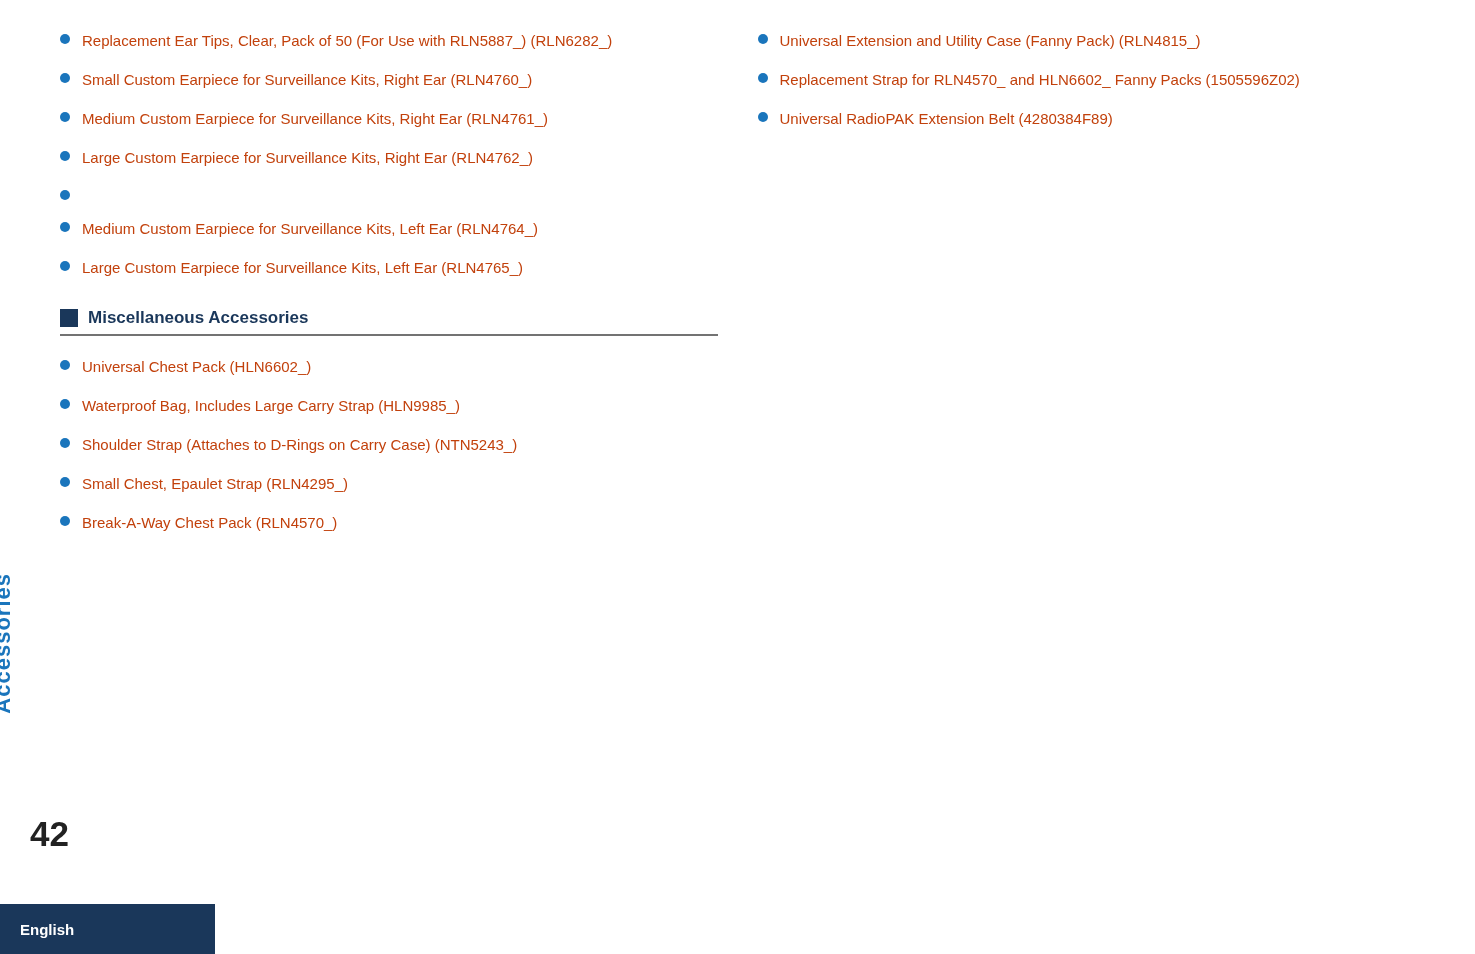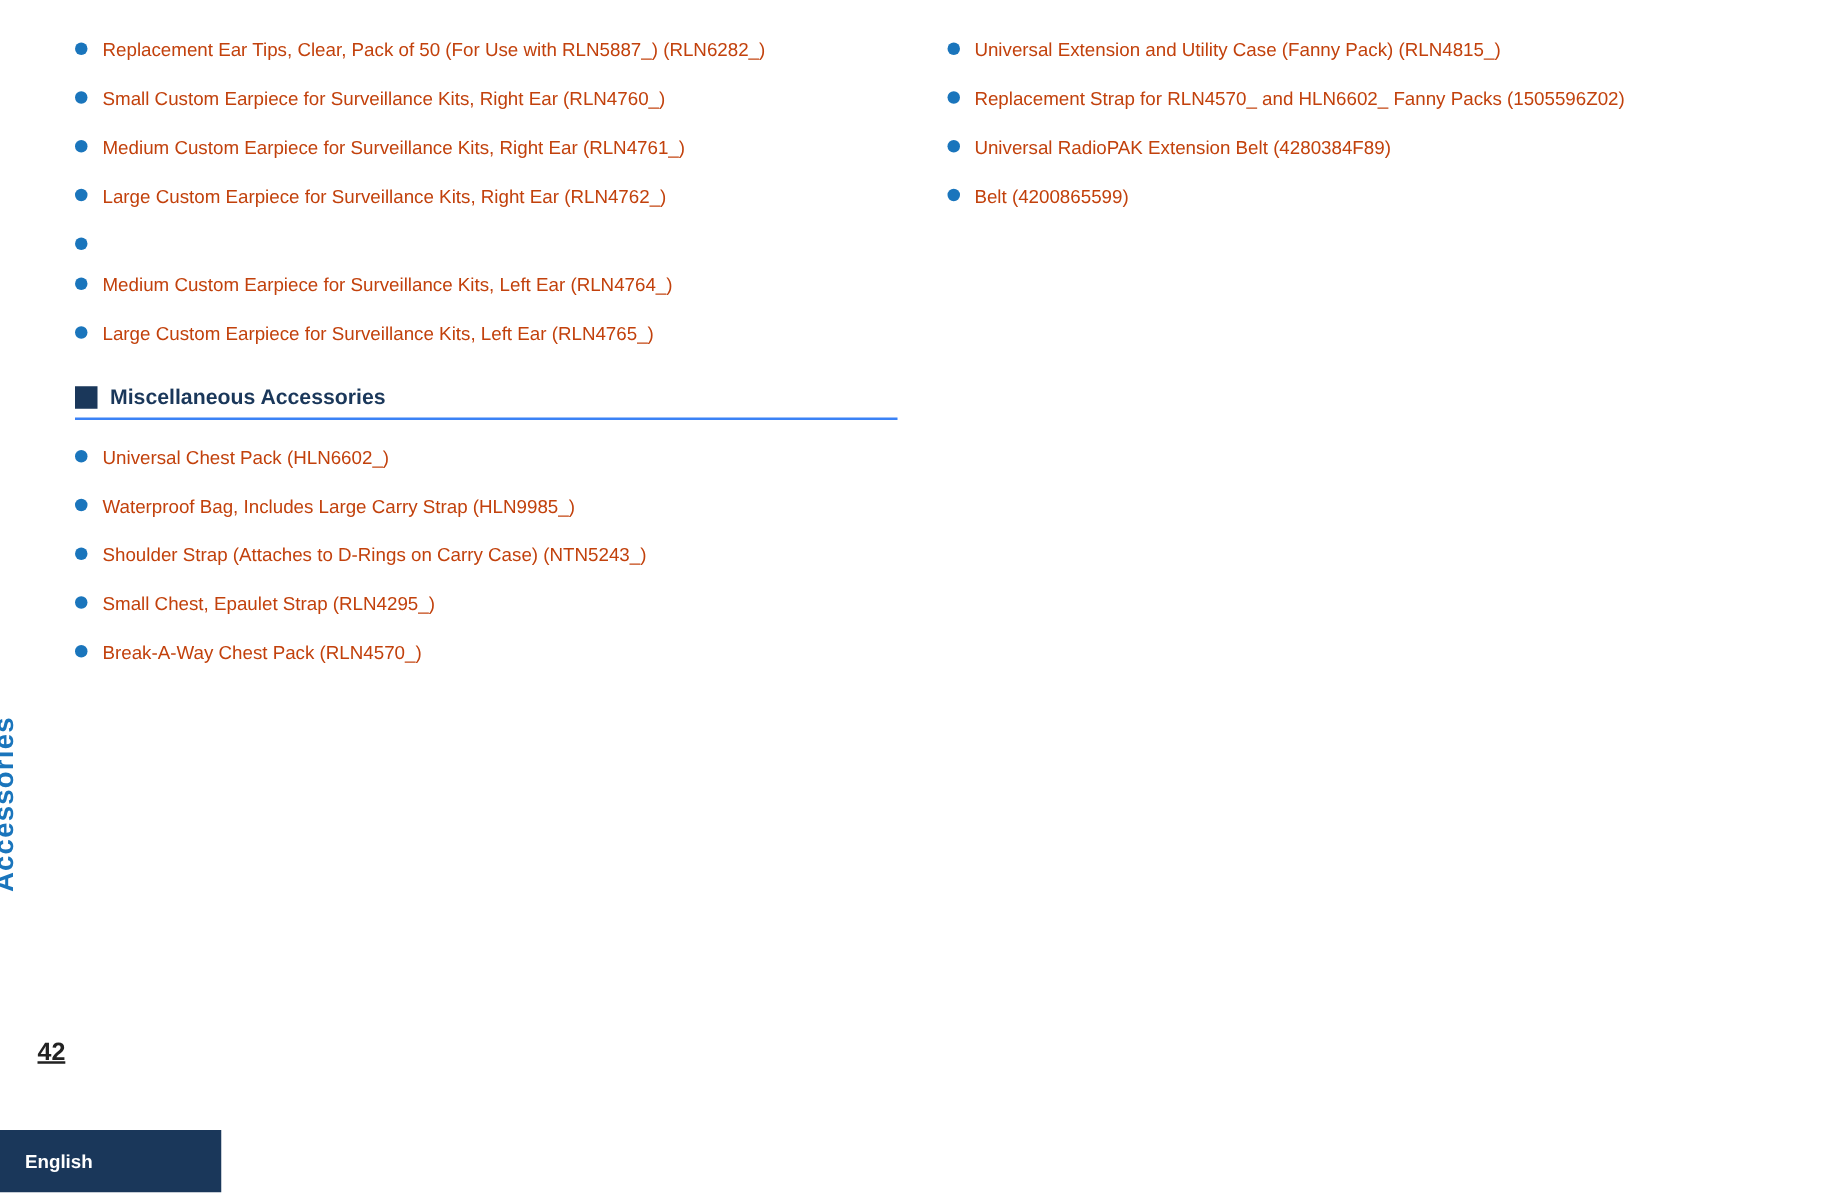--- a/index.html
+++ b/index.html
@@ -57,21 +57,21 @@
     }
 
     ul.item-list li .item-text {
       font-size: 15px;
       color: #c2410c;
     }
 
     .section-header {
       display: flex;
       align-items: center;
-      border-bottom: 2px solid #3b82f6;
+      border-bottom: 2px solid #737373;
       margin-bottom: 20px;
       margin-top: 30px;
       padding-bottom: 6px;
     }
 
     .section-header .section-icon {
       display: inline-block;
       width: 18px;
       height: 18px;
       background: #1a375a;
@@ -96,32 +96,31 @@
       font-weight: bold;
       color: #1a75bc;
       letter-spacing: 1px;
     }
 
     
     .page-number {
       position: absolute;
       bottom: 100px;
       left: 30px;
-      font-size: 20px;
+      font-size: 35px;
       font-weight: bold;
       color: #222;
-      text-decoration: underline;
     }
 
     
     .footer-bar {
       position: absolute;
       bottom: 0;
       left: 0;
-      width: 177px;
+      width: 215px;
       height: 50px;
       background: #1a375a;
       display: flex;
       align-items: center;
       padding-left: 20px;
     }
 
     .footer-bar .footer-text {
       color: #fff;
       font-size: 15px;
@@ -202,24 +201,20 @@
             <span class="item-text">Universal Extension and Utility Case (Fanny Pack) (RLN4815_)</span>
           </li>
           <li>
             <span class="bullet"></span>
             <span class="item-text">Replacement Strap for RLN4570_ and HLN6602_ Fanny Packs (1505596Z02)</span>
           </li>
           <li>
             <span class="bullet"></span>
             <span class="item-text">Universal RadioPAK Extension Belt (4280384F89)</span>
           </li>
-          <li>
-            <span class="bullet"></span>
-            <span class="item-text">Belt (4200865599)</span>
-          </li>
         </ul>
     </div>
   </div>
 
   <div class="side-label">Accessories</div>
 
   <div class="page-number">42</div>
 
   <div class="footer-bar">
     <span class="footer-text">English</span>

